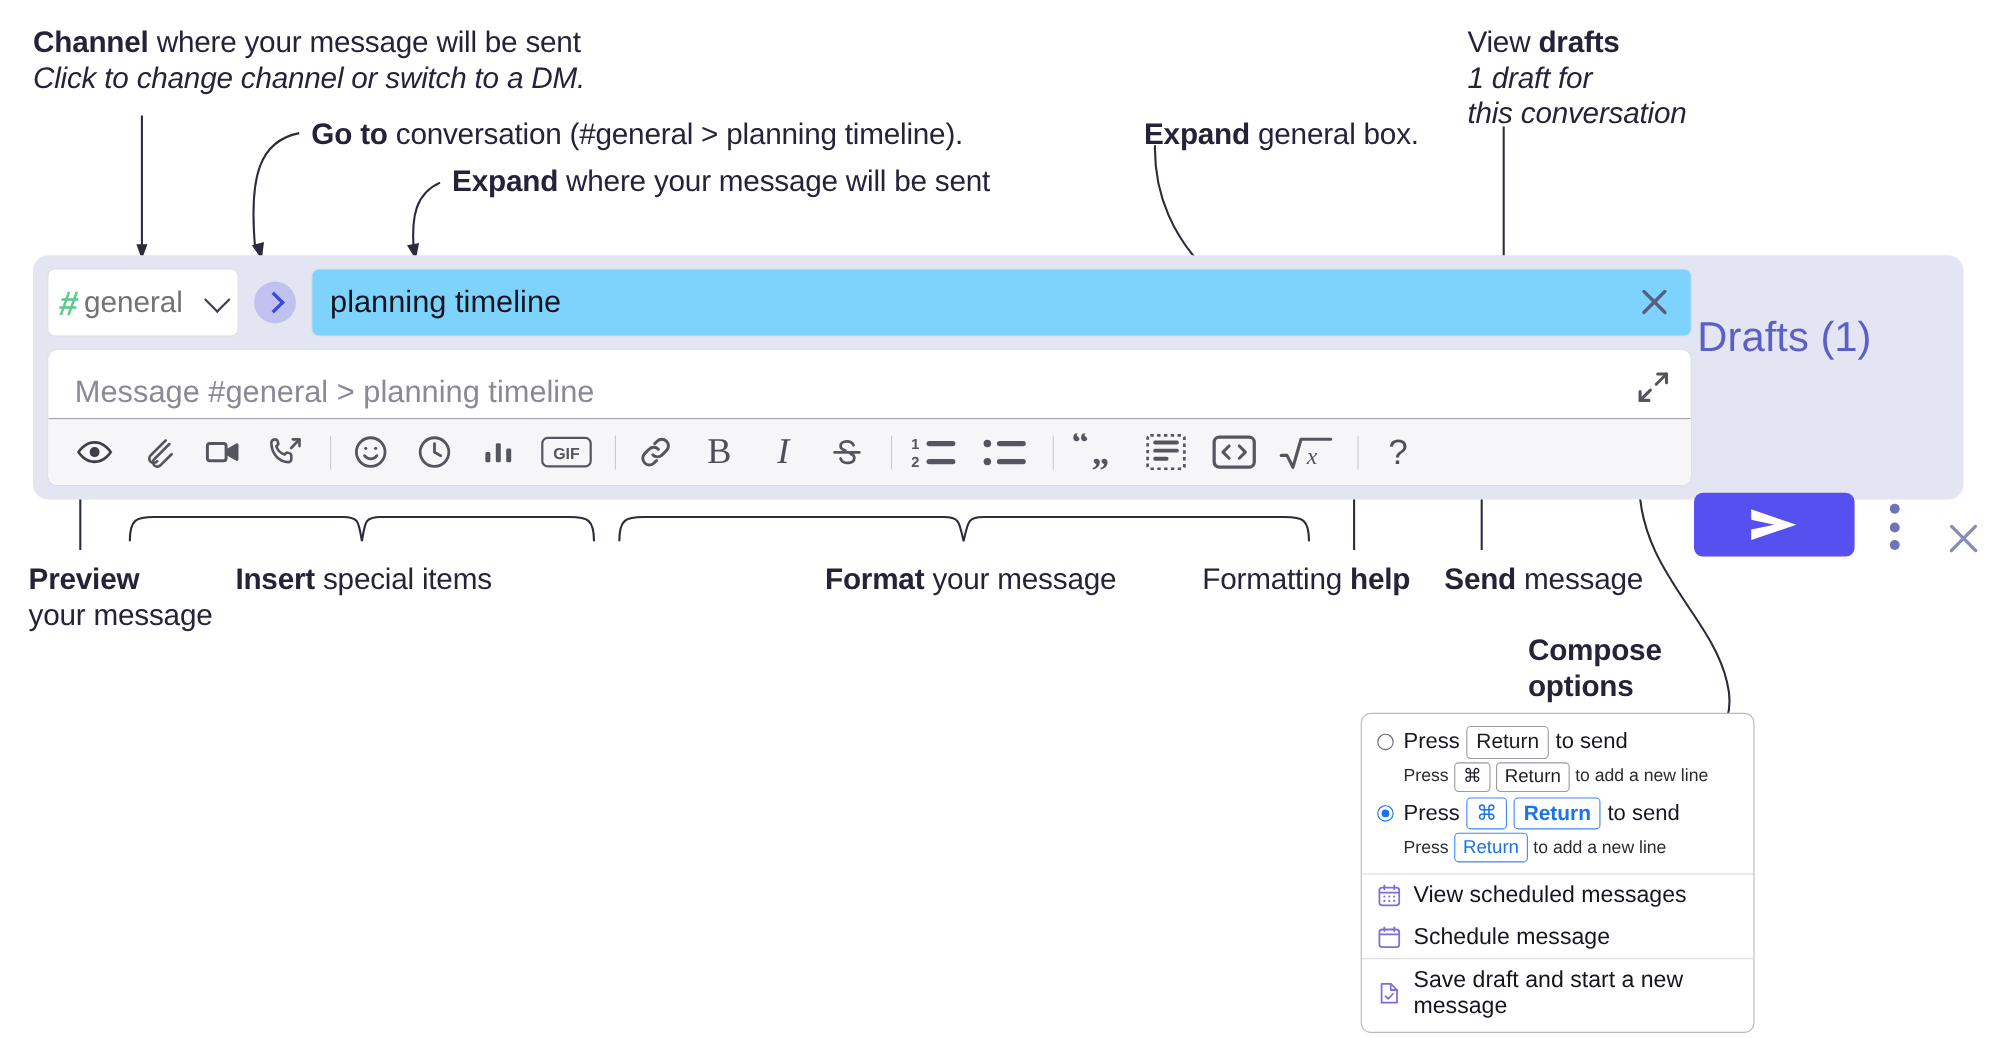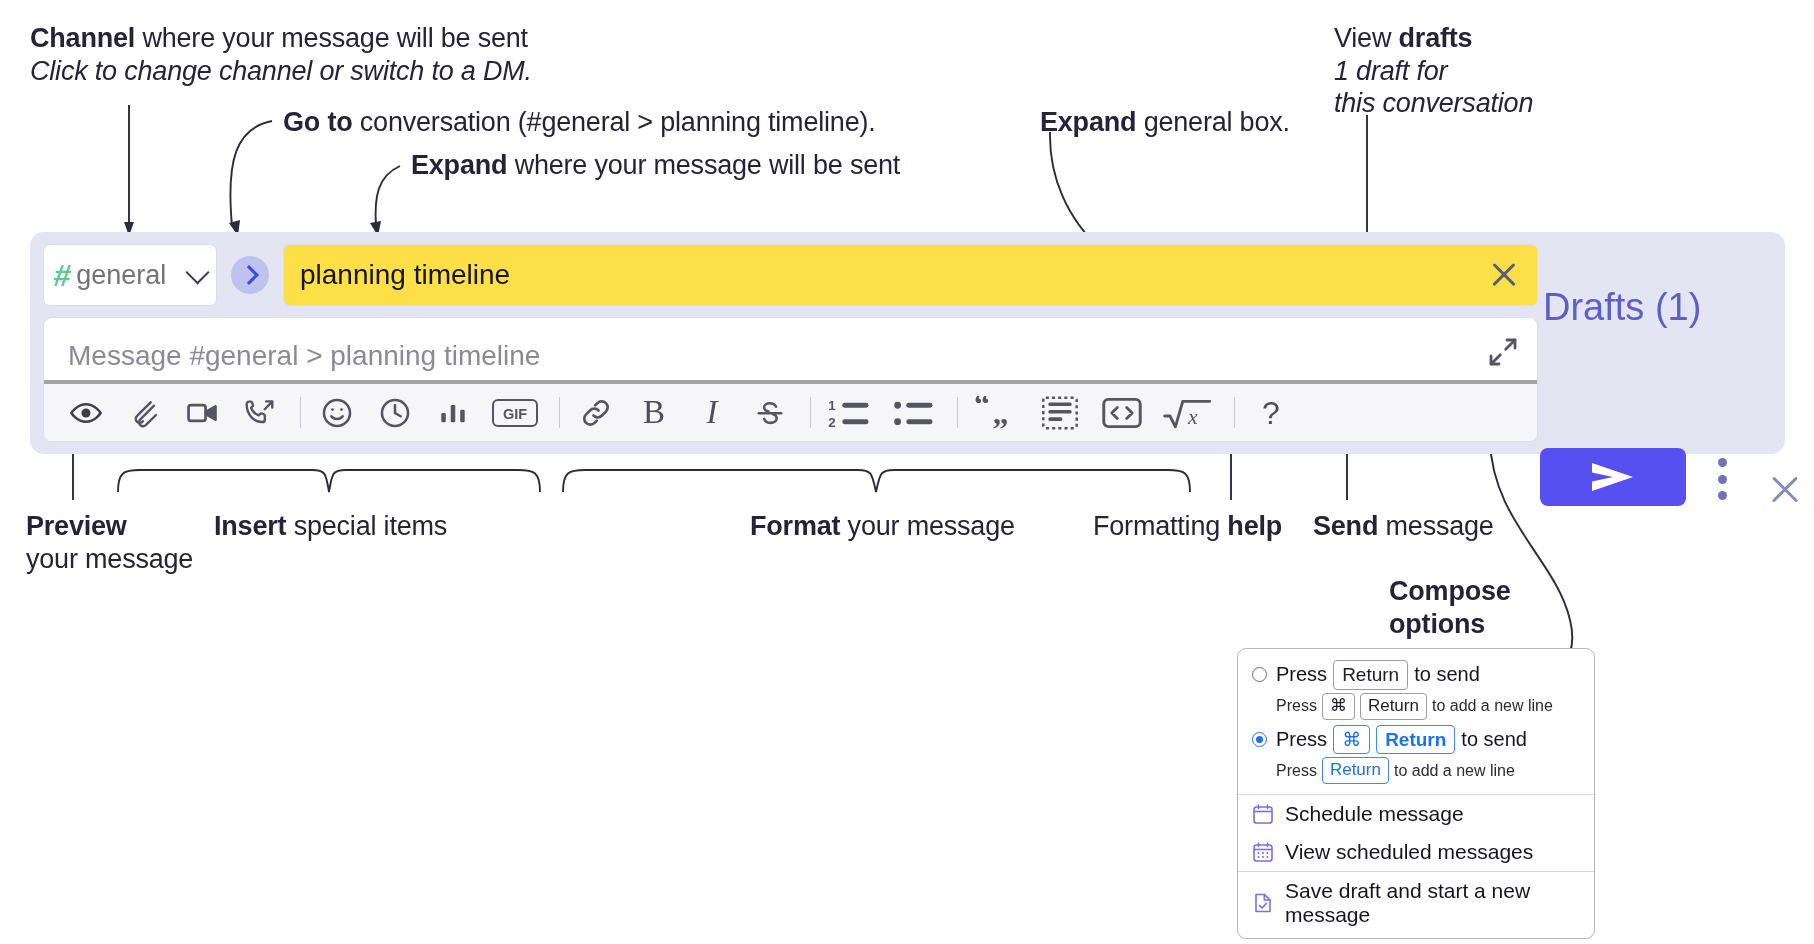--- a/index.html
+++ b/index.html
@@ -90,21 +90,21 @@
     width: 11px; height: 11px;
     border-right: 3.4px solid #3b49df;
     border-top: 3.4px solid #3b49df;
     transform: rotate(45deg);
     margin-left: -3px;
   }
   #topic-field {
     position: absolute;
     left: 240px; top: 0;
     width: 1255px; height: 62px;
-    background: #fde047;
+    background: #7dd3fc;
     border: 1px solid #dcdde9;
     border-radius: 7px;
     box-sizing: border-box;
     display: flex; align-items: center;
     padding: 0 16px;
   }
   #topic-value {
     flex: 1; font-size: 28px; color: #15141f;
   }
   #topic-clear {
@@ -138,21 +138,21 @@
     position: absolute;
     right: 18px; top: 18px;
     width: 32px; height: 32px;
     cursor: pointer;
   }
   #toolbar {
     position: absolute;
     left: 0; bottom: 0;
     width: 1493px; height: 61px;
     background: #f6f6f9;
-    border-top: 4px solid #a3a3a3;
+    border-top: 1px solid #a3a3a3;
     display: flex; align-items: center;
     padding-left: 20px;
     box-sizing: border-box;
   }
   .tbtn {
     width: 44px; height: 44px;
     display: flex; align-items: center; justify-content: center;
     margin-right: 14px;
     cursor: pointer;
     color: #55555f;
@@ -591,50 +591,50 @@
         </span>
       </div>
       <div class="radio-sub">
         <span>Press</span>
         <span class="kc blue">Return</span>
         <span>to add a new line</span>
       </div>
     </div>
   <div class="menu-sep"></div>
   <div id="menu-group-1">
-      <div class="menu-item">
-        <span class="mi-ic">
-          <svg width="22" height="22" viewBox="0 0 22 22" fill="none" stroke="#7b6fe0" stroke-width="1.6">
-            <rect x="2" y="4" width="18" height="16" rx="2.6"></rect>
-            <path d="M2 8.5 H20"></path>
-            <path d="M6.5 2 V5.4" stroke-linecap="round"></path>
-            <path d="M15.5 2 V5.4" stroke-linecap="round"></path>
-          </svg>
-        </span>
-        <span>Schedule message</span>
-      </div>
       <div class="menu-item">
         <span class="mi-ic">
           <svg width="22" height="22" viewBox="0 0 22 22" fill="none" stroke="#7b6fe0" stroke-width="1.6">
             <rect x="2" y="4" width="18" height="16" rx="2.6"></rect>
             <path d="M2 8.5 H20"></path>
             <path d="M6.5 2 V5.4" stroke-linecap="round"></path>
             <path d="M15.5 2 V5.4" stroke-linecap="round"></path>
             <g fill="#7b6fe0" stroke="none">
               <circle cx="6.5" cy="12" r="1"></circle>
               <circle cx="11" cy="12" r="1"></circle>
               <circle cx="15.5" cy="12" r="1"></circle>
               <circle cx="6.5" cy="16" r="1"></circle>
               <circle cx="11" cy="16" r="1"></circle>
               <circle cx="15.5" cy="16" r="1"></circle>
             </g>
           </svg>
         </span>
         <span>View scheduled messages</span>
       </div>
+      <div class="menu-item">
+        <span class="mi-ic">
+          <svg width="22" height="22" viewBox="0 0 22 22" fill="none" stroke="#7b6fe0" stroke-width="1.6">
+            <rect x="2" y="4" width="18" height="16" rx="2.6"></rect>
+            <path d="M2 8.5 H20"></path>
+            <path d="M6.5 2 V5.4" stroke-linecap="round"></path>
+            <path d="M15.5 2 V5.4" stroke-linecap="round"></path>
+          </svg>
+        </span>
+        <span>Schedule message</span>
+      </div>
     </div>
   <div class="menu-sep"></div>
   <div id="menu-group-2" style="padding-bottom:4px;">
       <div class="menu-item">
         <span class="mi-ic">
           <svg width="22" height="22" viewBox="0 0 22 22" fill="none" stroke="#7b6fe0" stroke-width="1.6" stroke-linecap="round" stroke-linejoin="round">
             <path d="M4 2.5 H12.5 L18 8 V19.5 H4 Z"></path>
             <path d="M12.3 2.6 V8 H17.8"></path>
             <path d="M7.6 13.6 L10 16 L14.4 11.4"></path>
           </svg>

